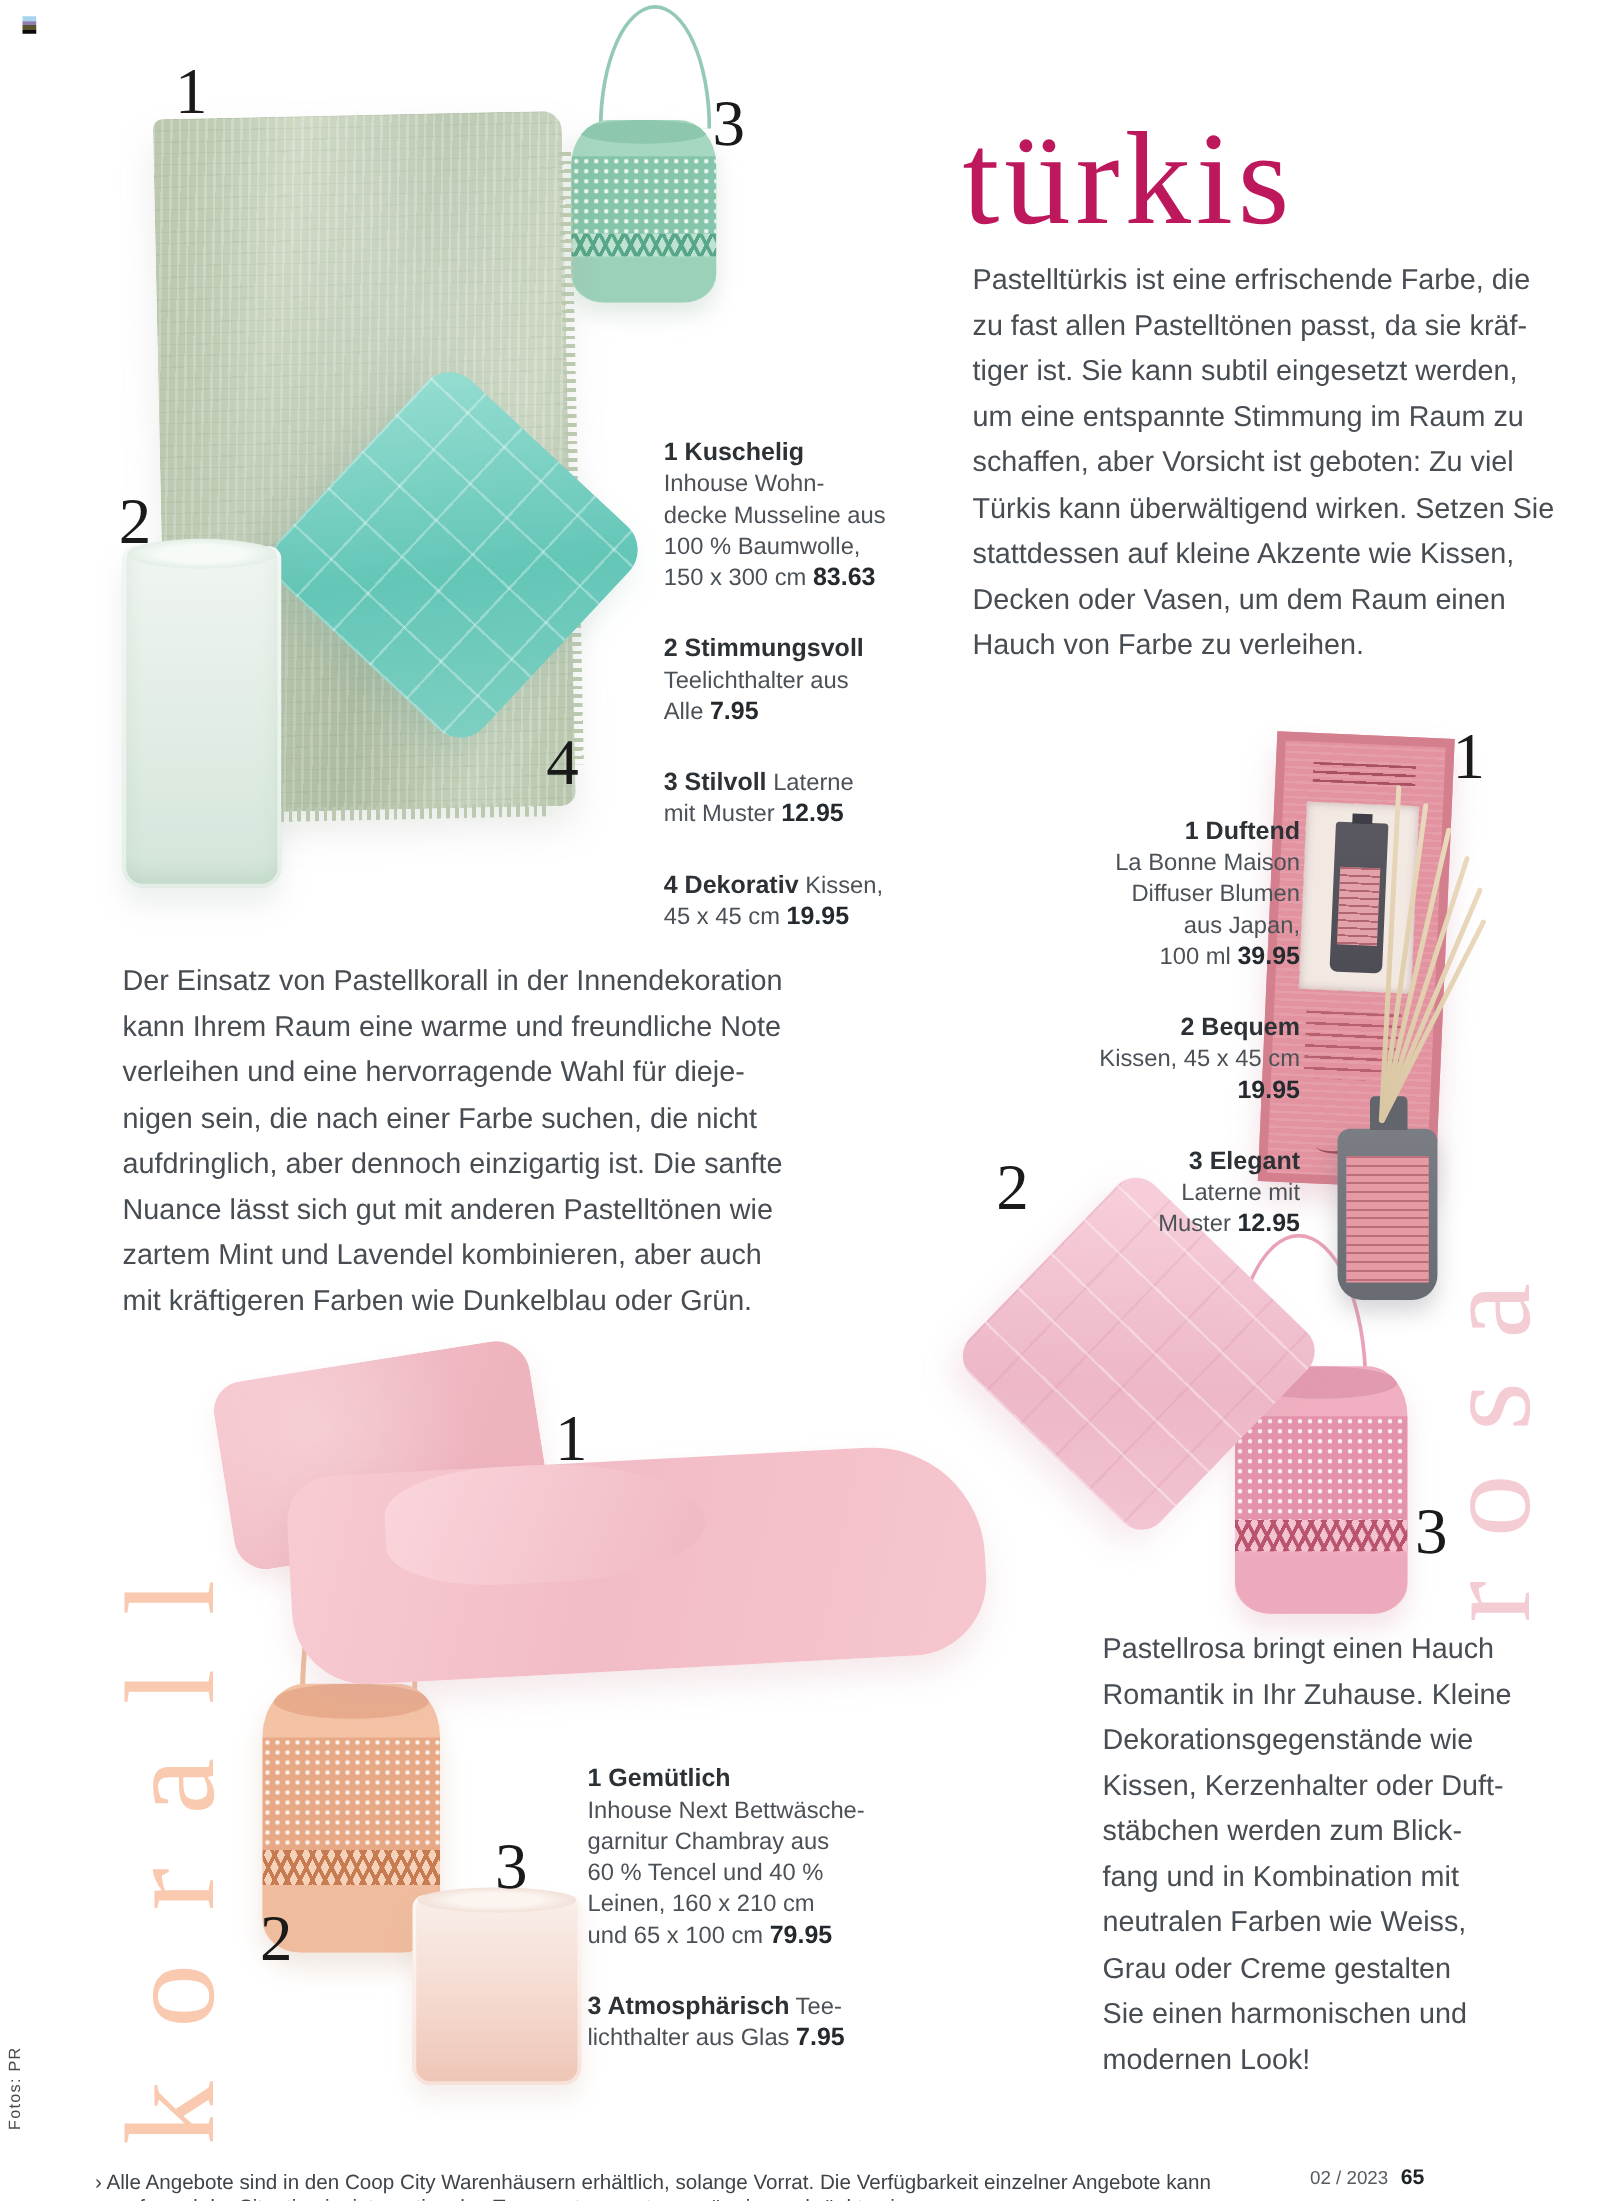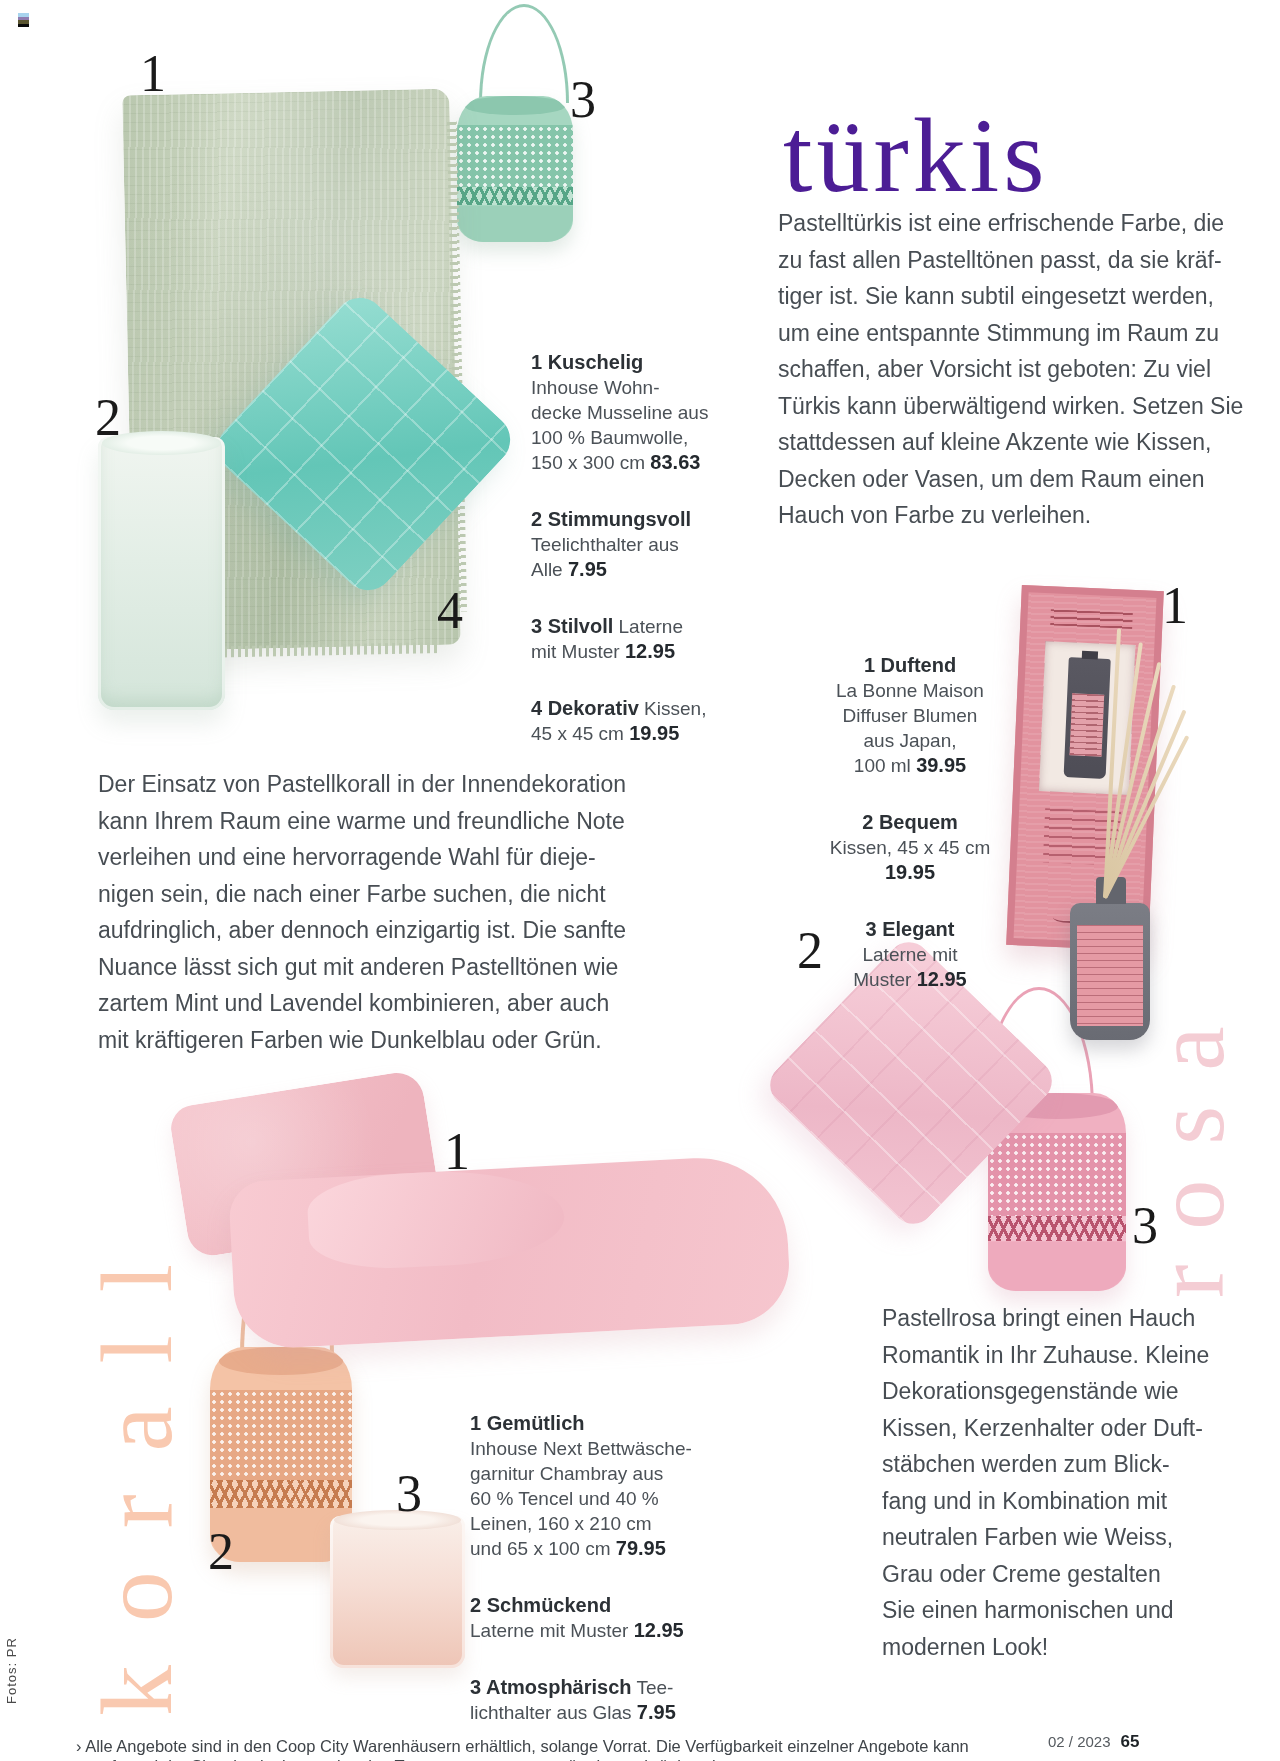--- a/index.html
+++ b/index.html
@@ -11,21 +11,21 @@
        line-height:1;color:#1a1a1a;z-index:30;}
   .para{position:absolute;font-size:23px;line-height:36.5px;color:#474d53;white-space:pre-line;z-index:5;}
   .big-title{position:absolute;font-family:"Liberation Serif","DejaVu Serif",serif;line-height:1;z-index:4;}
   .vtitle{position:absolute;font-family:"Liberation Serif","DejaVu Serif",serif;line-height:1;
           transform:rotate(-90deg);transform-origin:0 0;white-space:nowrap;z-index:2;}
   .plist{position:absolute;font-size:19px;line-height:25px;color:#4b5157;white-space:pre-line;z-index:20;}
   .plist .item{margin-bottom:7px;}
   .plist .lbl{font-weight:bold;color:#2c3136;font-size:20px;}
   .plist .lbl.b{display:block;}
   .plist .price{font-weight:bold;color:#24292e;font-size:20px;}
-  .plist.right{text-align:center;}
+  .plist.right{text-align:right;}
 
   
   .regmark{position:absolute;left:18px;top:13px;width:11px;z-index:40;}
   .regmark span{display:block;width:11px;height:3.5px;}
   .vcredit{position:absolute;left:4px;top:1704px;font-size:13px;letter-spacing:1px;color:#4a4a4a;
            transform:rotate(-90deg);transform-origin:0 0;white-space:nowrap;z-index:40;}
   .footnote{position:absolute;left:76px;top:1719px;width:1160px;font-size:16.5px;line-height:20.5px;
             color:#3f4449;white-space:pre-line;padding-left:17px;text-indent:-17px;z-index:40;}
   .pageinfo{position:absolute;left:1030px;top:1732px;display:flex;align-items:baseline;gap:10px;z-index:40;margin-left:18px;}
   .pageinfo .issue{font-size:15px;color:#565b60;}
@@ -198,21 +198,21 @@
       </div>
     </div>
     <div class="obj pillow-t"></div>
     <div class="obj glass-m"></div>
 
     <span class="num" style="left:140px;top:48px;">1</span>
     <span class="num" style="left:570px;top:74px;">3</span>
     <span class="num" style="left:95px;top:392px;">2</span>
     <span class="num" style="left:437px;top:585px;">4</span>
 
-    <h1 class="big-title" style="left: 766px; top: 86px; font-size: 106px; letter-spacing: 4px; margin: 17px; font-weight: normal; color: #4c1d95;">türkis</h1>
+    <h1 class="big-title" style="left: 766px; top: 86px; font-size: 106px; letter-spacing: 4px; margin: 4px; font-weight: normal; color: #be185d;">türkis</h1>
 
     <p class="para" style="left:778px;top:205px;width:512px;margin:0;">Pastelltürkis ist eine erfrischende Farbe, die
 zu fast allen Pastelltönen passt, da sie kräf-
 tiger ist. Sie kann subtil eingesetzt werden,
 um eine entspannte Stimmung im Raum zu
 schaffen, aber Vorsicht ist geboten: Zu viel
 Türkis kann überwältigend wirken. Setzen Sie
 stattdessen auf kleine Akzente wie Kissen,
 Decken oder Vasen, um dem Raum einen
 Hauch von Farbe zu verleihen.</p>
@@ -259,21 +259,20 @@
     <span class="num" style="left:444px;top:1126px;">1</span>
     <span class="num" style="left:208px;top:1526px;">2</span>
     <span class="num" style="left:396px;top:1468px;">3</span>
 
     <div class="plist" style="left:470px;top:1386px;width:255px;">
       <div class="item"><span class="lbl b">1 Gemütlich</span><span class="dsc">Inhouse Next Bettwäsche-
 garnitur Chambray aus
 60 % Tencel und 40 %
 Leinen, 160 x 210 cm
 und 65 x 100 cm </span><span class="price">79.95</span></div>
-      <div class="item"><span class="lbl b">2 Schmückend</span><span class="dsc">Laterne mit Muster </span><span class="price">12.95</span></div>
       <div class="item"><span class="lbl">3 Atmosphärisch</span><span class="dsc"> Tee-
 lichthalter aus Glas </span><span class="price">7.95</span></div>
     </div>
   </section>
 
   <section>
     <div class="plist right" style="left:780px;top:628px;width:260px;">
       <div class="item"><span class="lbl b">1 Duftend</span><span class="dsc">La Bonne Maison
 Diffuser Blumen
 aus Japan,

